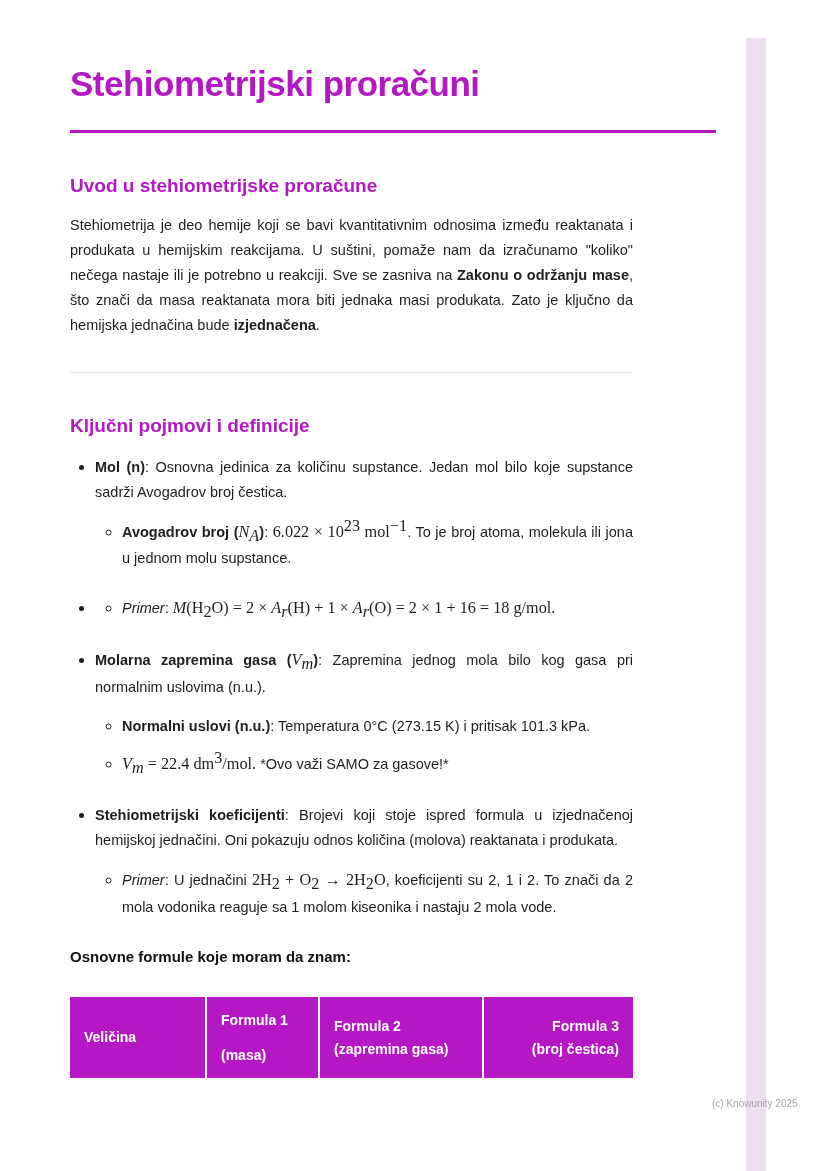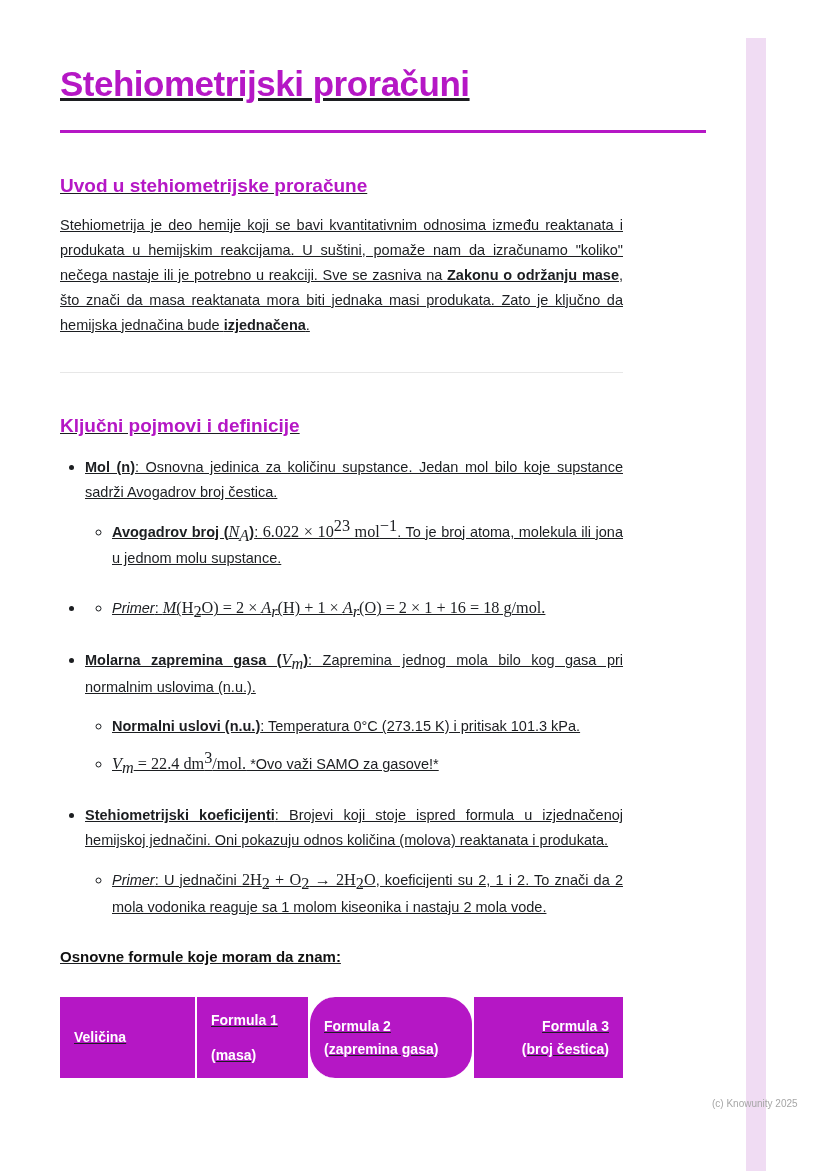--- a/index.html
+++ b/index.html
@@ -1,20 +1,20 @@
 <!DOCTYPE html>
 <html><head>
 <meta charset="utf-8">
 <style>
   html,body { margin:0; padding:0; background:#ffffff; }
   .page {
     position:relative; width:828px; height:1171px; overflow:hidden;
     background:#ffffff; font-family:"Liberation Sans", sans-serif; color:#1c1e21;
   }
-  .content { position:absolute; left:60px; top:0; width:646px;text-decoration:underline; }
+  .content { position:absolute; left:70px; top:0; width:646px; }
   .title { margin:64px 0 0 0; font-size:35px; font-weight:800; color:#b517c5; letter-spacing:-0.5px; }
   .title-rule { margin-top:26px; width:646px; height:3px; background:#b517c5; border:none; }
   .section-heading { margin:42px 0 0 0; font-size:19px; font-weight:700; color:#b517c5; }
   .body-text { margin:16px 0 0 0; width:563px; font-size:14.5px; line-height:1.72; text-align:justify; }
   .divider { margin-top:34px; width:563px; height:1px; background:#e7e7e7; }
   .main-list { margin:18px 0 0 0; padding-left:25px; width:563px; box-sizing:border-box; list-style:disc; }
   .main-list > li { margin-bottom:24px; }
   .main-list > li:last-child { margin-bottom:0; }
   li::marker { color:#1c1e21; }
   .li-text { font-size:14.5px; line-height:1.72; text-align:justify; }
@@ -28,21 +28,21 @@
   .formulas-heading { margin:28px 0 0 0; font-size:15px; font-weight:700; color:#111111; }
   .table { margin-top:32px; width:563px; }
   .thead-row { display:flex; }
   .th {
     box-sizing:border-box; min-height:81px; background:#b517c5; color:#ffffff;
     font-size:14px; font-weight:700; padding:12px 14px;
     display:flex; flex-direction:column; justify-content:center; gap:7px;
   }
   .th + .th { border-left:2px solid #ffffff; }
   .th div:empty { display:none; }
-  .th-0 { width:135px; } .th-1 { width:113px;gap:19px; } .th-2 { width:164px;border-radius:27px; } .th-3 { width:151px;text-align:right; }
+  .th-0 { width:135px; } .th-1 { width:113px;gap:19px; } .th-2 { width:164px; } .th-3 { width:151px;text-align:right; }
   .side-strip { position:absolute; top:38px; right:62px; width:20px; height:1133px; background:#f0dcf3; z-index:1; }
   .copyright { position:absolute; left:712px; top:1098px; font-size:10px; color:#a6a6a6; z-index:2; }
 </style>
 </head>
 <body>
 
 <div class="page">
 
   <div class="side-strip"></div>
 

